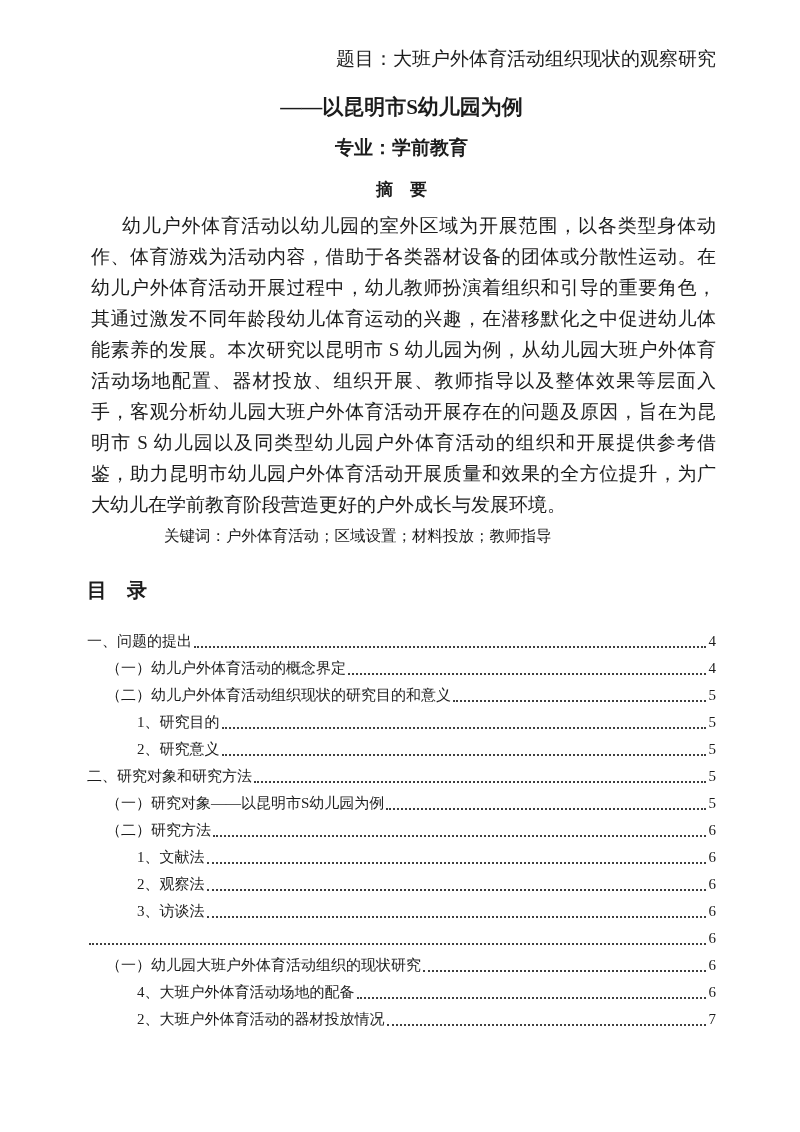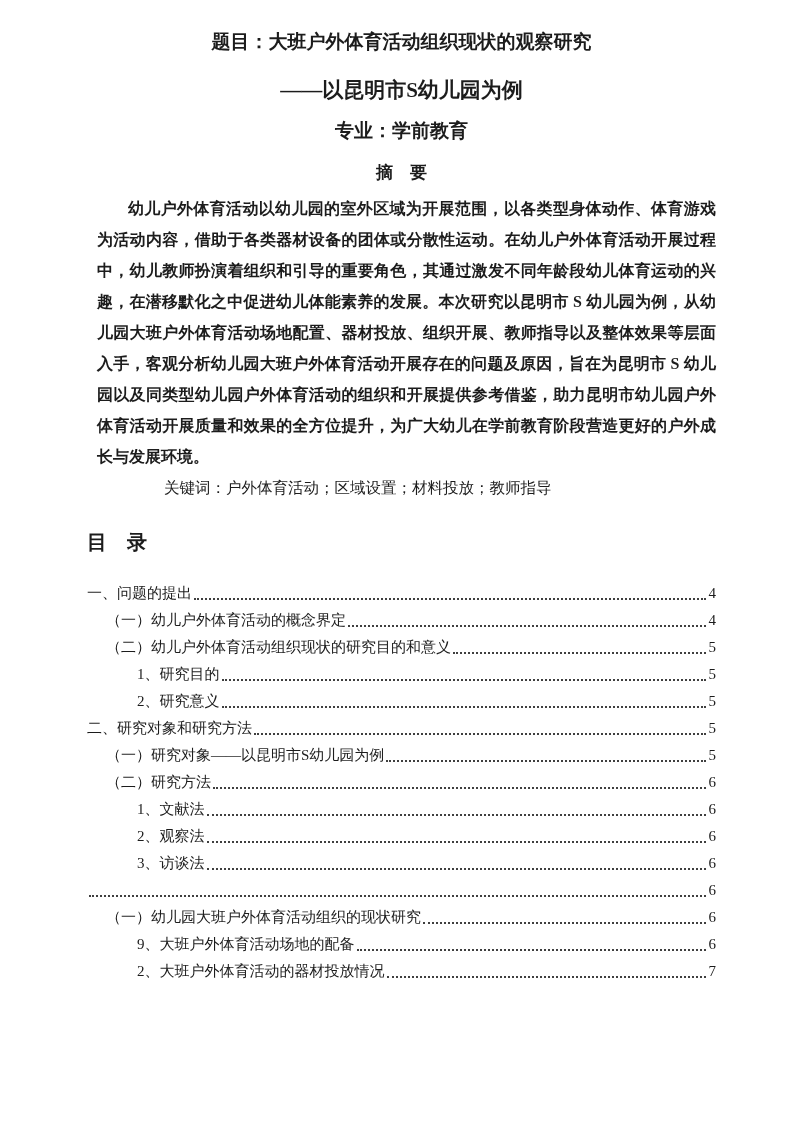--- a/index.html
+++ b/index.html
@@ -18,51 +18,50 @@
     padding: 0 84px 0 87px;
   }
   .doc-title {
     margin: 90px 0 0 0;
     font-size: 27px;
     font-weight: 700;
     text-align: center;
     letter-spacing: 4px;
   }
   .topic-line {
-    margin-top: 29px;
+    margin-top: 46px;
     font-size: 19px;
-    font-weight: 700;
-    text-align: center;
+    font-weight: 400;
+    text-align: right;
   }
   .subtopic-line {
     margin-top: 21px;
     font-size: 21px;
     font-weight: 700;
     text-align: center;
   }
   .major-line {
     margin-top: 14px;
     font-size: 19px;
     font-weight: 700;
     text-align: center;
   }
   .abstract-heading {
     margin: 17px 0 0 0;
     font-size: 17px;
     font-weight: 700;
     text-align: center;
   }
   .abstract-par {
-    margin: 9px 0 0 10px;
-    font-size: 16px;
+    margin: 9px 0 0 4px;
+    font-size: 19px;
     line-height: 31px;
     text-align: justify;
     text-justify: inter-ideograph;
     text-indent: 31px;
-    font-weight: bold;
   }
   .keywords-par {
     margin: 0;
     font-size: 15.5px;
     line-height: 31px;
     text-indent: 31px;
   }
   .kw-label { font-weight: 400; margin-left: 46px; }
   .toc-heading {
     margin: 26px 0 16px 0;
@@ -185,21 +184,21 @@
     <span class="toc-page">6</span>
   </div>
 
   <div class="toc-row lvl2">
     <span class="toc-label">（一）幼儿园大班户外体育活动组织的现状研究</span>
     <span class="toc-leader"></span>
     <span class="toc-page">6</span>
   </div>
 
   <div class="toc-row lvl3">
-    <span class="toc-label">9、大班户外体育活动场地的配备</span>
+    <span class="toc-label">4、大班户外体育活动场地的配备</span>
     <span class="toc-leader"></span>
     <span class="toc-page">6</span>
   </div>
 
   <div class="toc-row lvl3">
     <span class="toc-label">2、大班户外体育活动的器材投放情况</span>
     <span class="toc-leader"></span>
     <span class="toc-page">7</span>
   </div>
 </nav>

